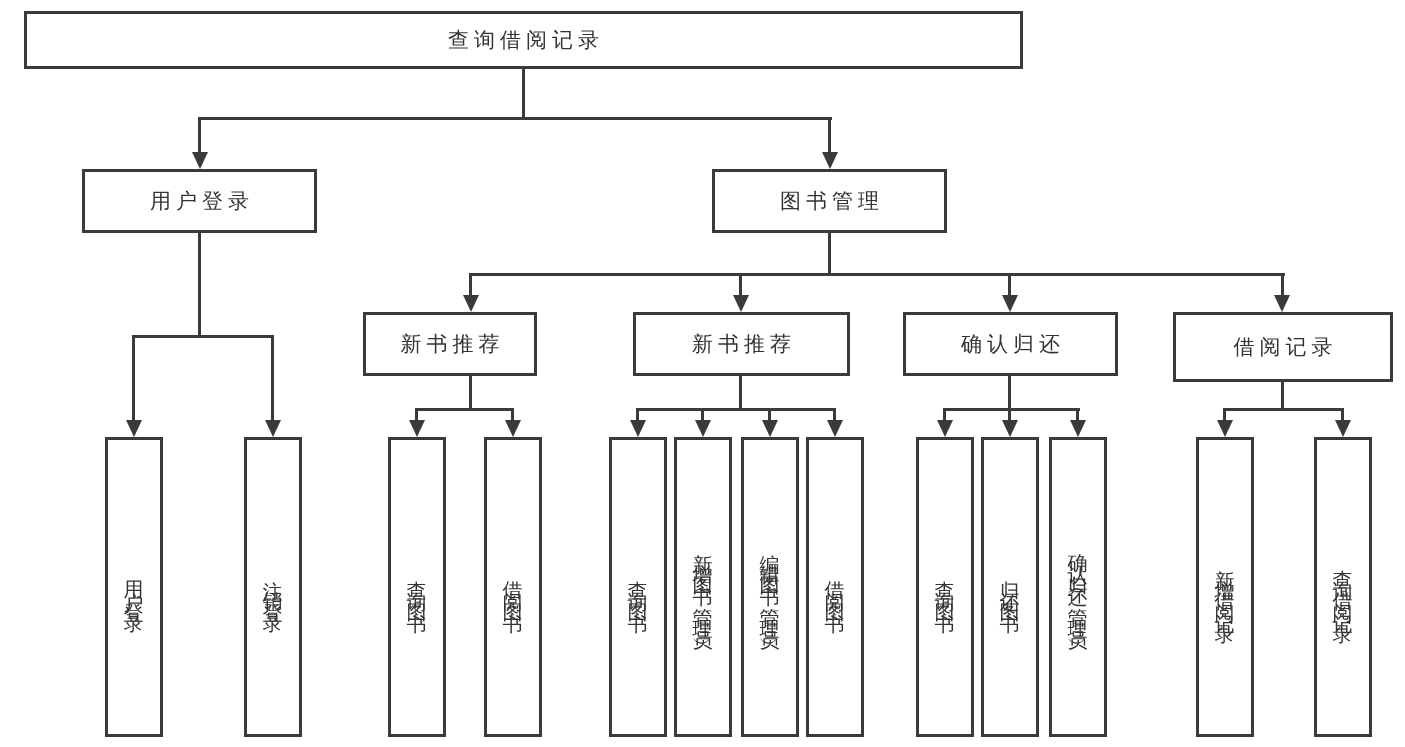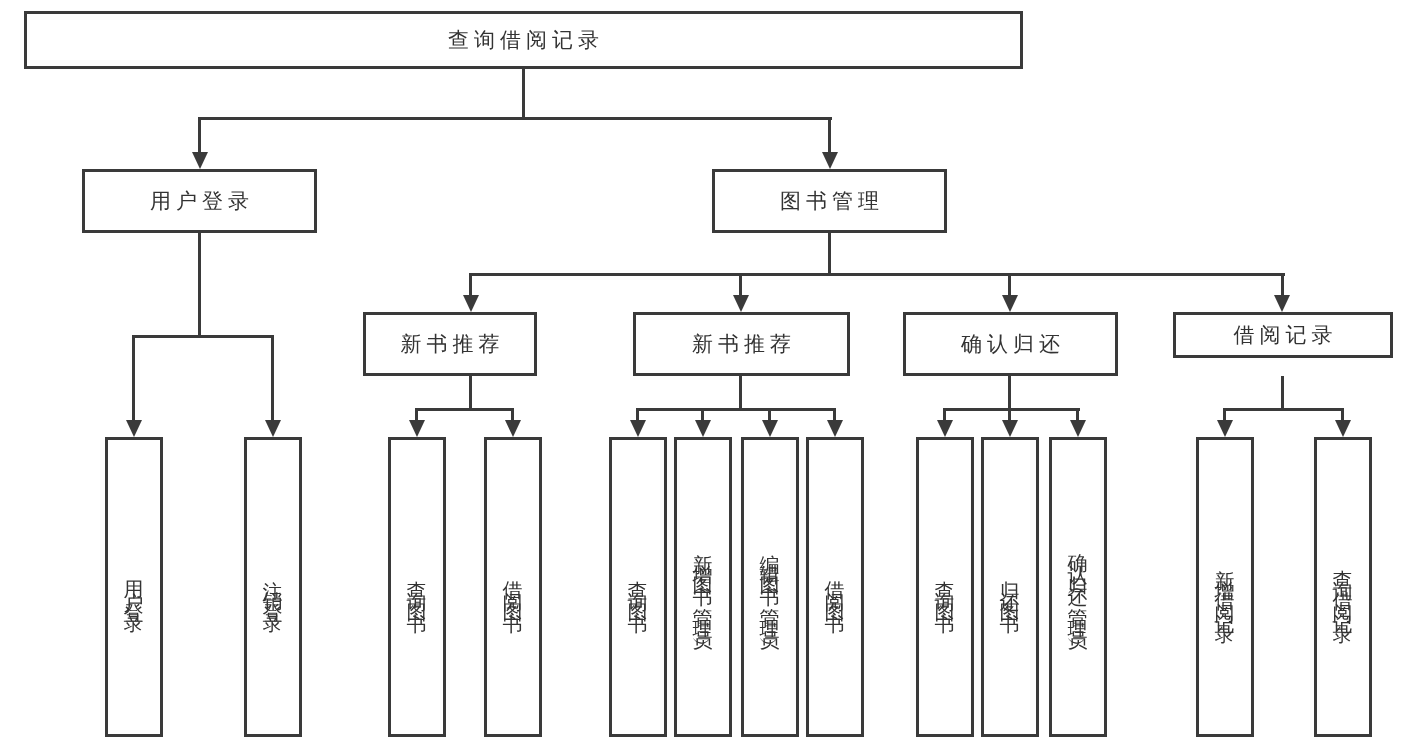--- a/index.html
+++ b/index.html
@@ -71,21 +71,21 @@
 <div class="canvas">
 
   <div class="box hbox" style="left:24px;top:11px;width:999px;height:58px">查询借阅记录</div>
 
   <div class="box hbox" style="left:82px;top:169px;width:235px;height:64px">用户登录</div>
   <div class="box hbox" style="left:712px;top:169px;width:235px;height:64px">图书管理</div>
 
   <div class="box hbox" style="left:363px;top:312px;width:174px;height:64px">新书推荐</div>
   <div class="box hbox" style="left:633px;top:312px;width:217px;height:64px">新书推荐</div>
   <div class="box hbox" style="left:903px;top:312px;width:215px;height:64px">确认归还</div>
-  <div class="box hbox" style="left:1173px;top:312px;width:220px;height:46px">借阅记录</div>
+  <div class="box hbox" style="left:1173px;top:312px;width:220px;height:70px">借阅记录</div>
 
   <div class="box vbox" style="left:105px;top:437px;width:58px;height:300px">用户登录</div>
   <div class="box vbox" style="left:244px;top:437px;width:58px;height:300px">注销登录</div>
 
   <div class="box vbox" style="left:388px;top:437px;width:58px;height:300px">查询图书</div>
   <div class="box vbox" style="left:484px;top:437px;width:58px;height:300px">借阅图书</div>
 
   <div class="box vbox" style="left:609px;top:437px;width:58px;height:300px">查询图书</div>
   <div class="box vbox" style="left:674px;top:437px;width:58px;height:300px">新增图书︵管理员︶</div>
   <div class="box vbox" style="left:741px;top:437px;width:58px;height:300px">编辑图书︵管理员︶</div>

